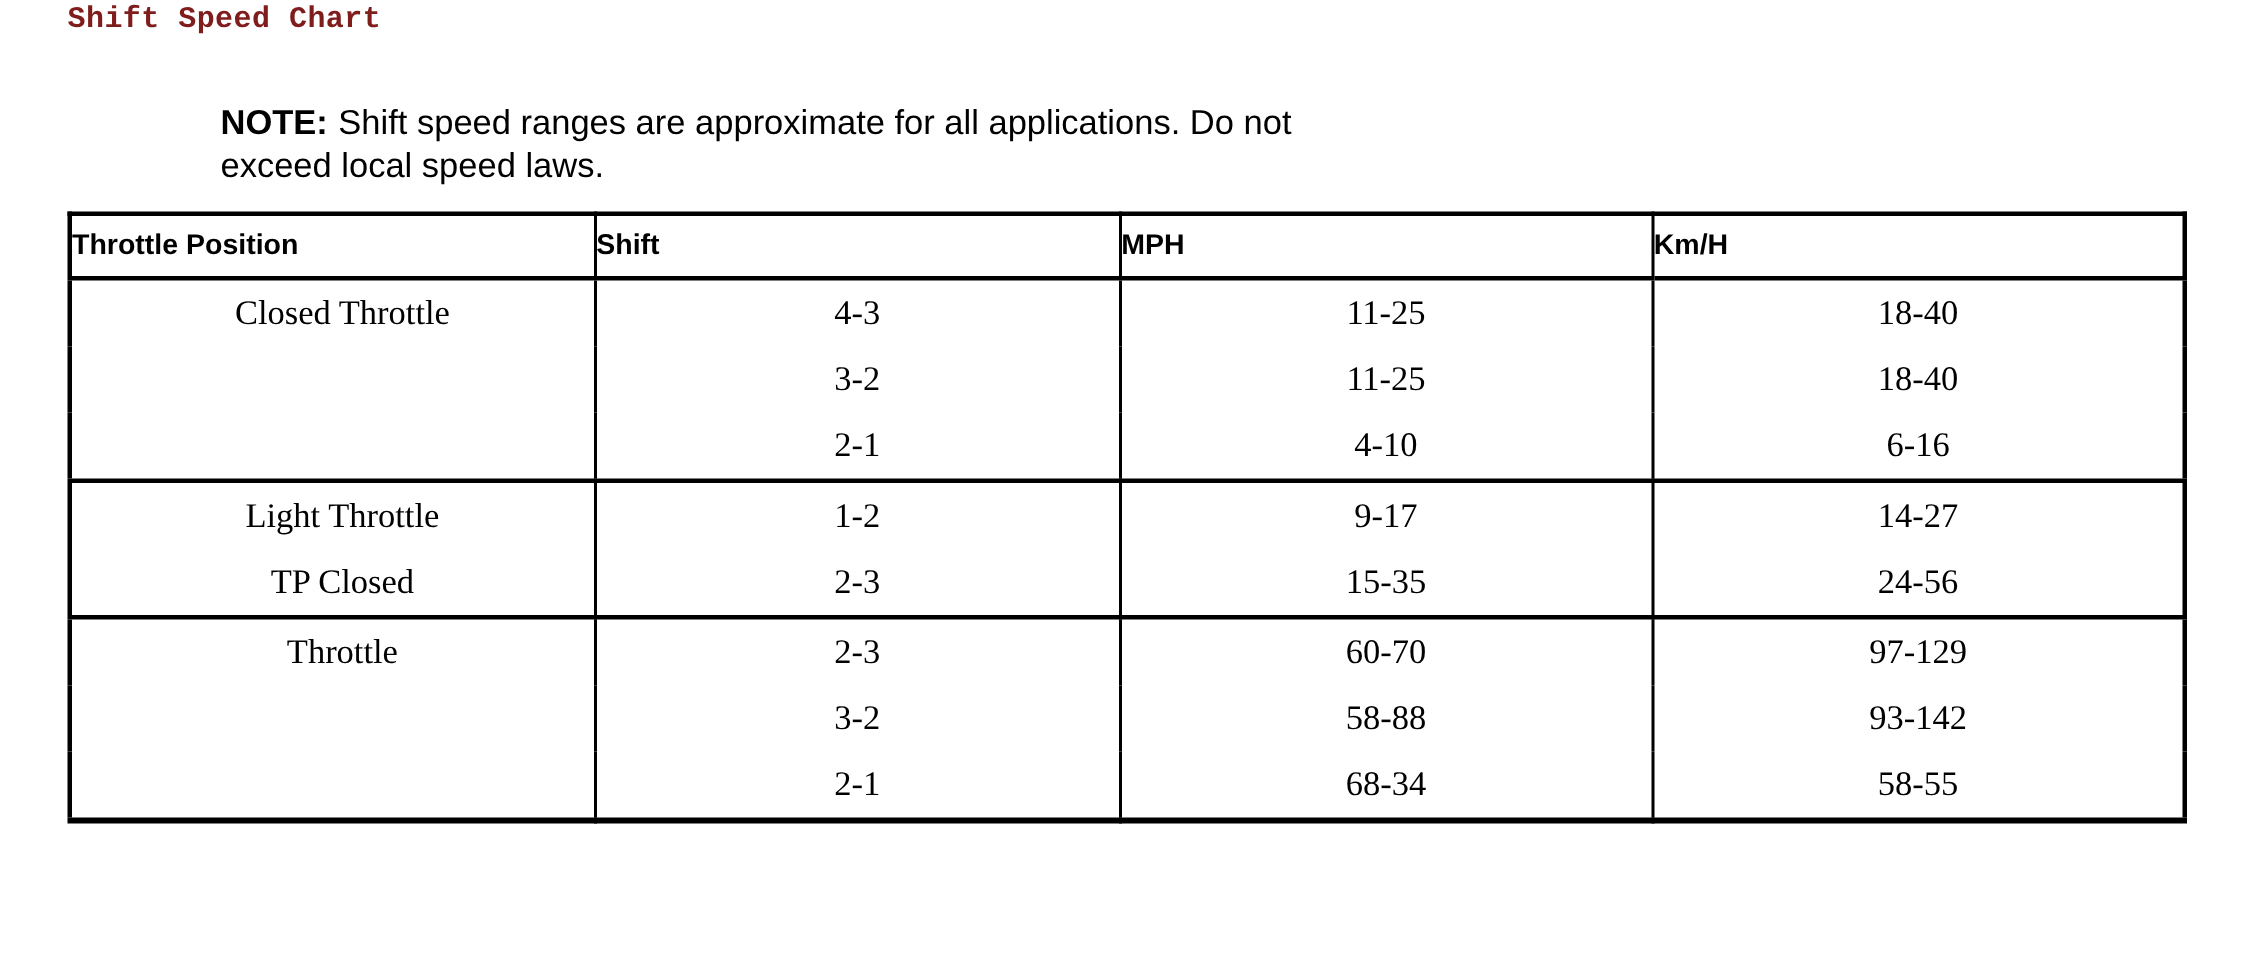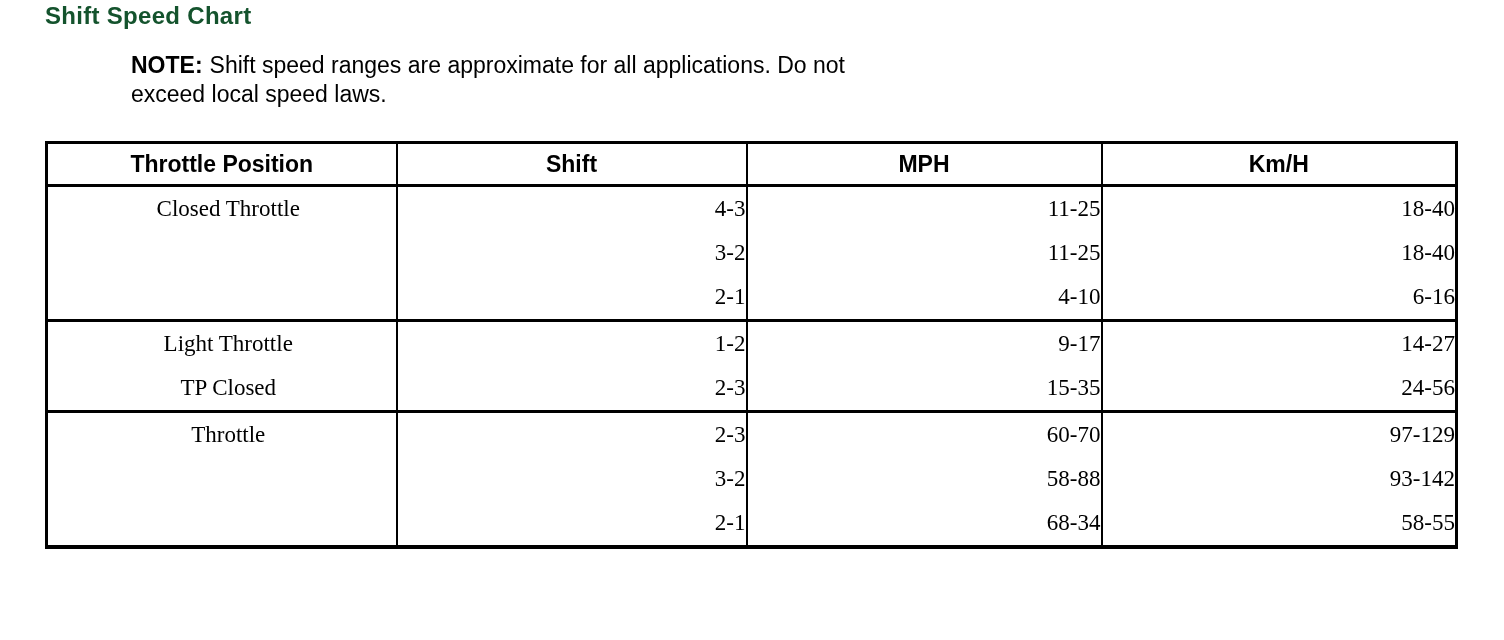--- a/index.html
+++ b/index.html
@@ -9,31 +9,31 @@
     height: 640px;
     background: #ffffff;
     color: #000000;
     overflow: hidden;
   }
   .title {
     position: absolute;
     left: 45px;
     top: 2px;
     margin: 0;
-    font-family: Liberation Sans, sans-serif;
+    font-family: Liberation Mono, monospace;
     font-weight: bold;
-    font-size: 24px;
+    font-size: 20px;
     letter-spacing: 0.3px;
-    color: #14532d;
+    color: #7f1d1d;
   }
   .note {
     position: absolute;
     left: 131px;
     top: 51px;
-    margin: 0;
+    margin: 16px;
     width: 940px;
     font-family: "Liberation Sans", sans-serif;
     font-size: 23px;
     line-height: 29px;
     color: #000000;
   }
   .note b { margin-right: 7px; }
   table.shift-table {
     position: absolute;
     left: 45px;
@@ -43,31 +43,31 @@
     table-layout: fixed;
     border: 3px solid #000000;
     border-bottom-width: 4px;
     font-family: "Liberation Serif", serif;
     font-size: 23px;
     color: #000000;
   }
   table.shift-table th {
     font-family: "Liberation Sans", sans-serif;
     font-weight: bold;
-    font-size: 23px;
+    font-size: 19px;
     height: 40px;
-    text-align: center;
+    text-align: left;
     vertical-align: middle;
     border-right: 2px solid #000000;
     border-bottom: 3px solid #000000;
     padding: 0;
   }
   table.shift-table td {
     height: 44px;
-    text-align: right;
+    text-align: center;
     vertical-align: middle;
     border-right: 2px solid #000000;
     padding: 0;
   }
   table.shift-table th:last-child,
   table.shift-table td:last-child { border-right: none; }
   table.shift-table tbody { border-bottom: 3px solid #000000; }
   table.shift-table tbody:last-of-type { border-bottom: none; }
   table.shift-table td.pos {
     text-align: center;

